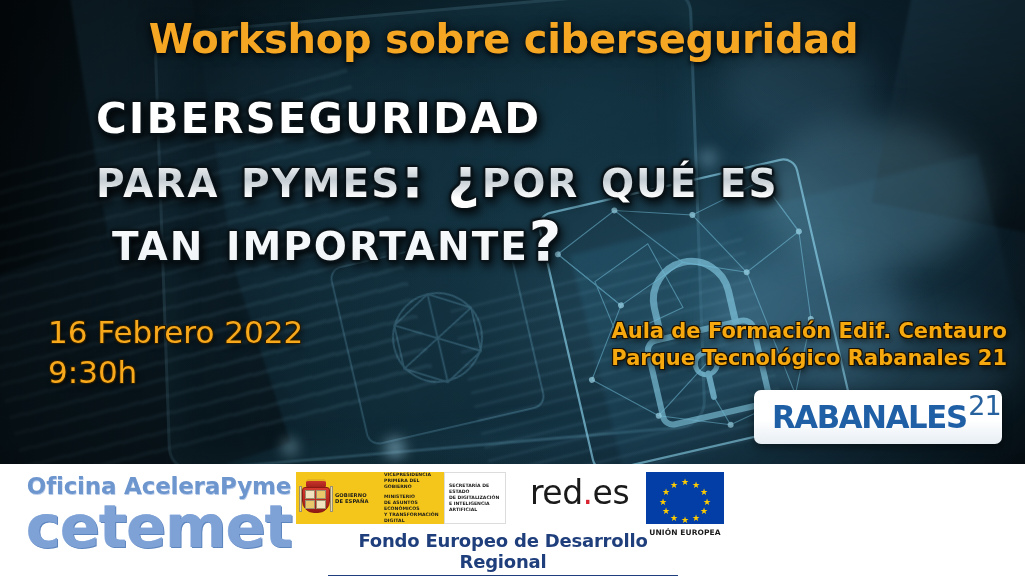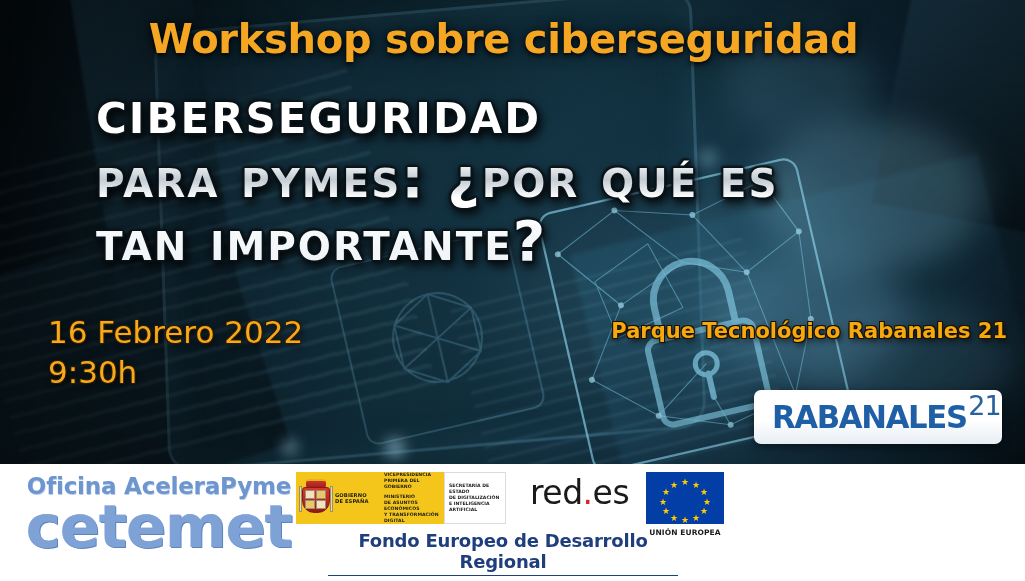--- a/index.html
+++ b/index.html
@@ -141,21 +141,21 @@
     -webkit-background-clip: text;
     background-clip: text;
     -webkit-text-fill-color: transparent;
     filter:
       drop-shadow(0 0 1px #0a1318) drop-shadow(0 0 1px #0a1318)
       drop-shadow(1px 1px 0 #0a1318) drop-shadow(-1px -1px 0 #0a1318)
       drop-shadow(2px 4px 5px rgba(0,0,0,0.85));
   }
   .headline .l1 { display:block; font-size: 60px; }
   .headline .l2 { display:block; margin-top: 6px; }
-  .headline .l3 { display:block; margin-top: 6px; }
+  .headline .l3 { display:block; margin-top: 6px; margin-left: 16px; }
 
   .datetime {
     position: absolute;
     left: 48px; top: 313px;
     font-family: "DejaVu Sans", sans-serif;
     font-weight: 400;
     font-size: 31px;
     line-height: 1.28;
     color: #F7A81B;
     text-shadow: 0 0 1px #2a1c00, 1px 1px 0 #2a1c00, -1px 1px 0 #2a1c00,
@@ -453,20 +453,21 @@
       <span class="l2">para pymes: ¿por qué es</span>
       <span class="l3">tan importante?</span>
     </div>
 
     <div class="datetime">
       <div>16 Febrero 2022</div>
       <div>9:30h</div>
     </div>
 
     <div class="venue">
+      <div>Aula de Formación Edif. Centauro</div>
       <div>Parque Tecnológico Rabanales 21</div>
     </div>
 
     <div class="rabanales">
       <div class="rab-inner">
         <span class="rab-word">RABANALES</span>
         <span class="rab-num">21</span>
       </div>
     </div>
 

